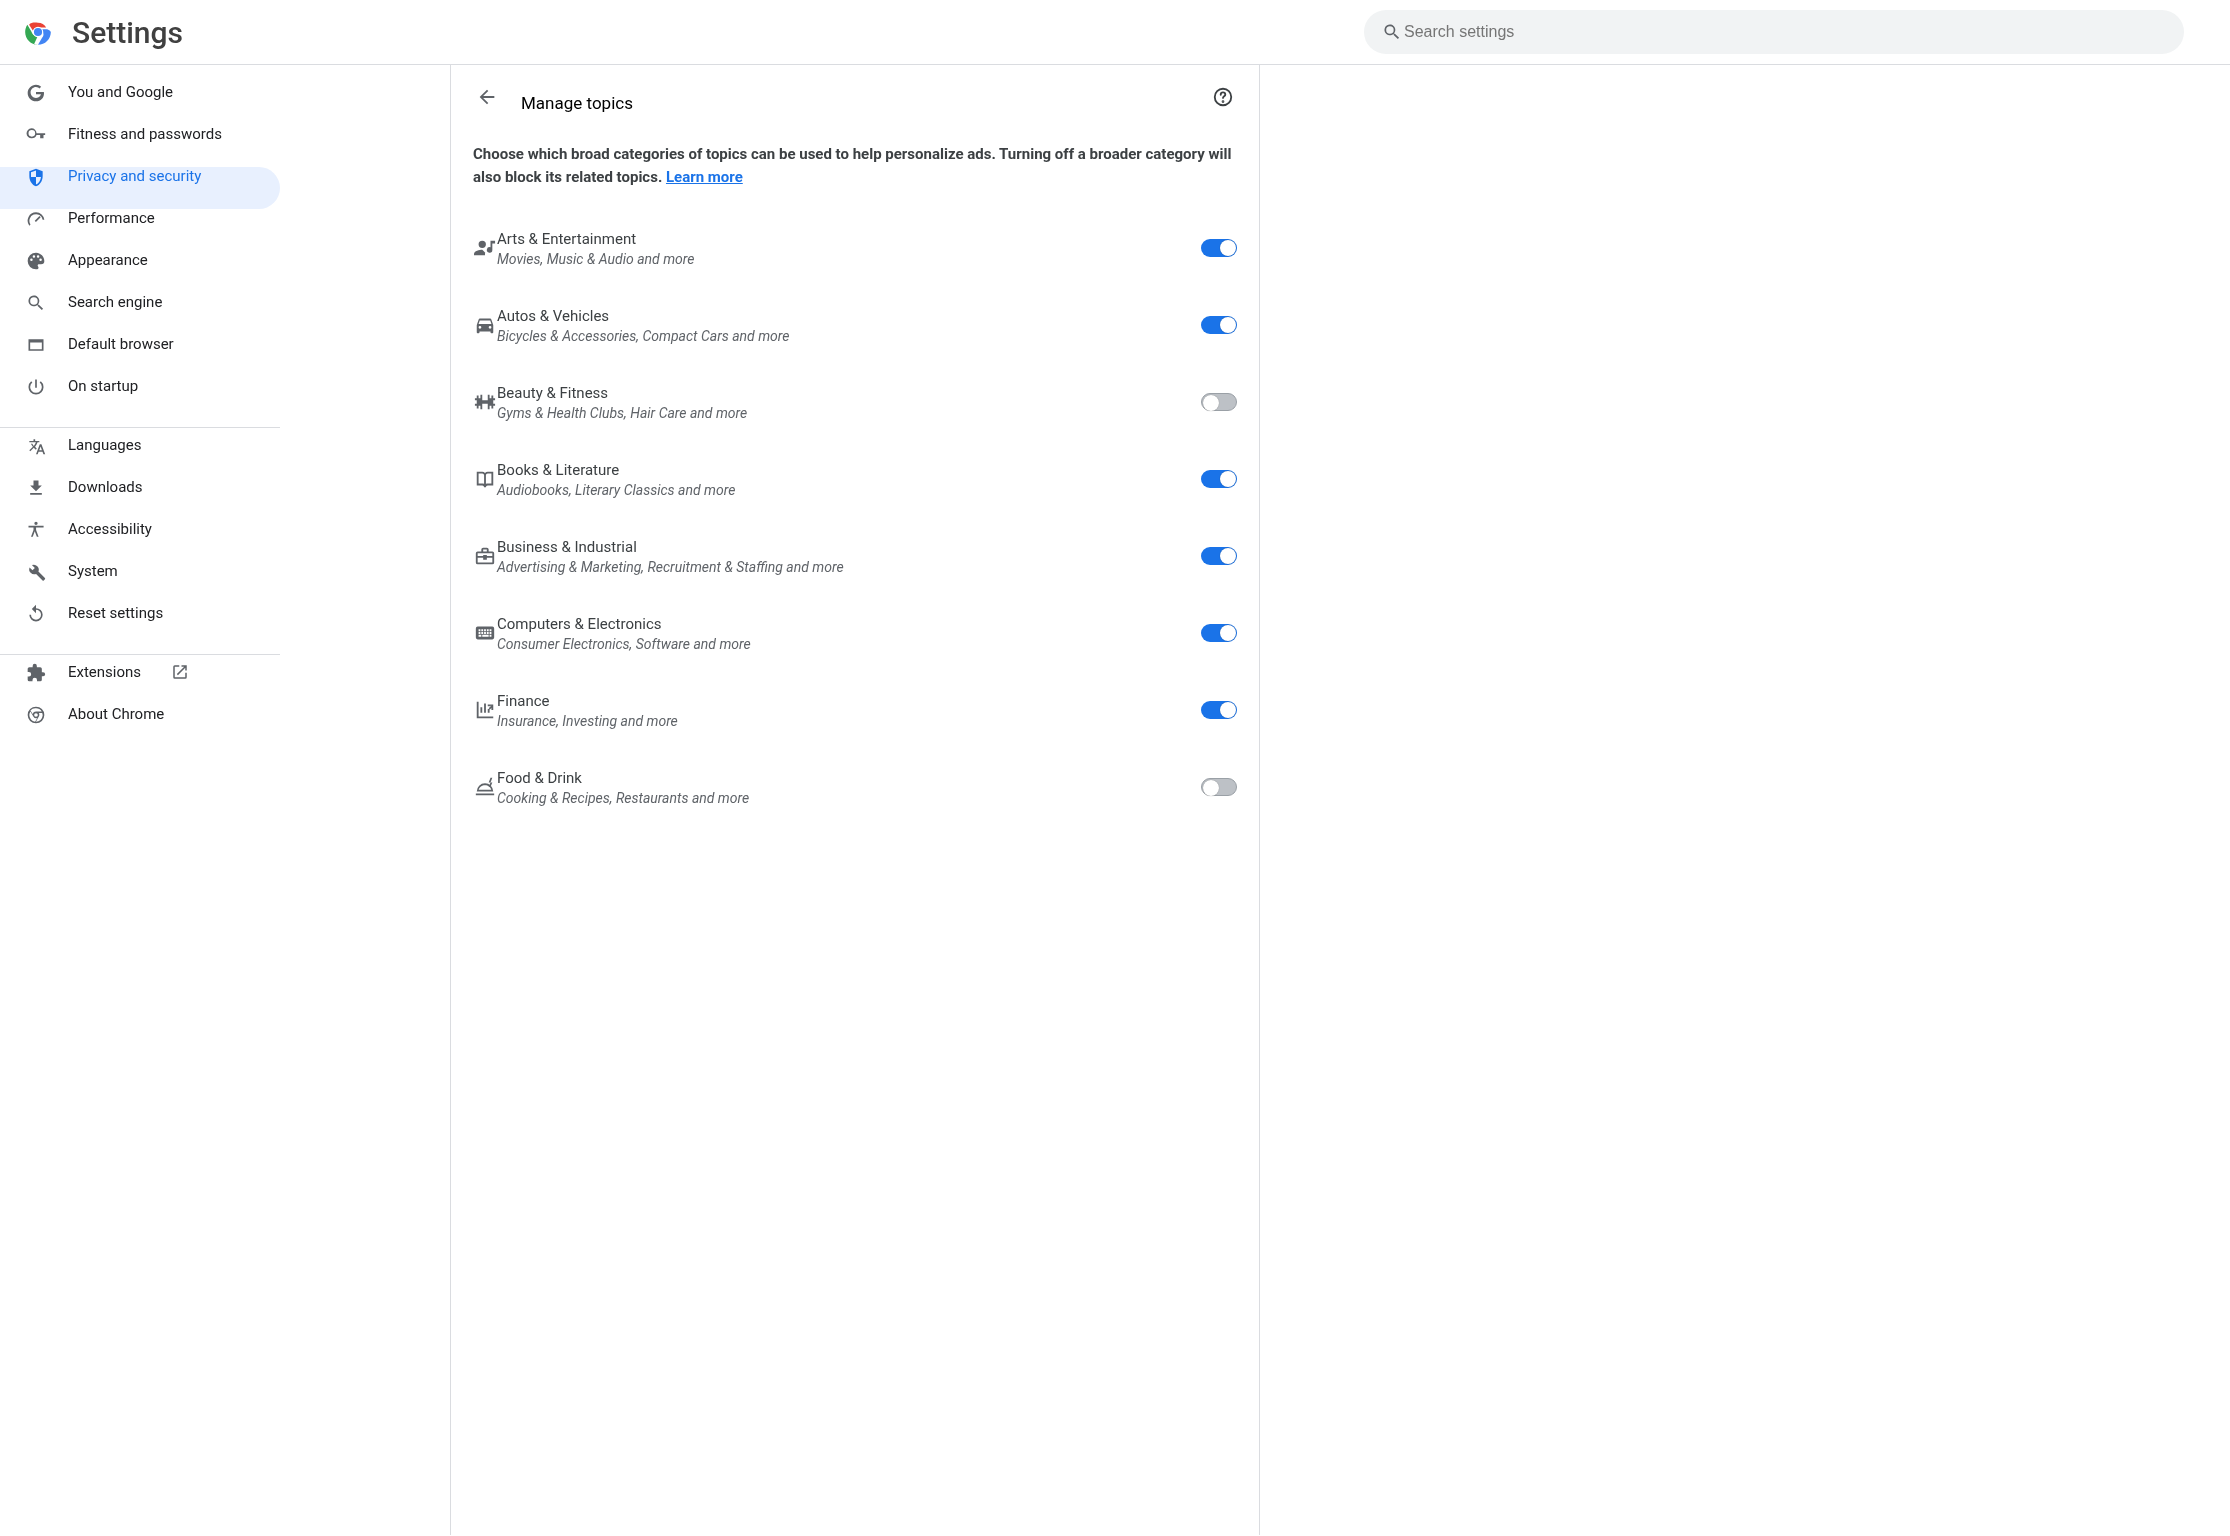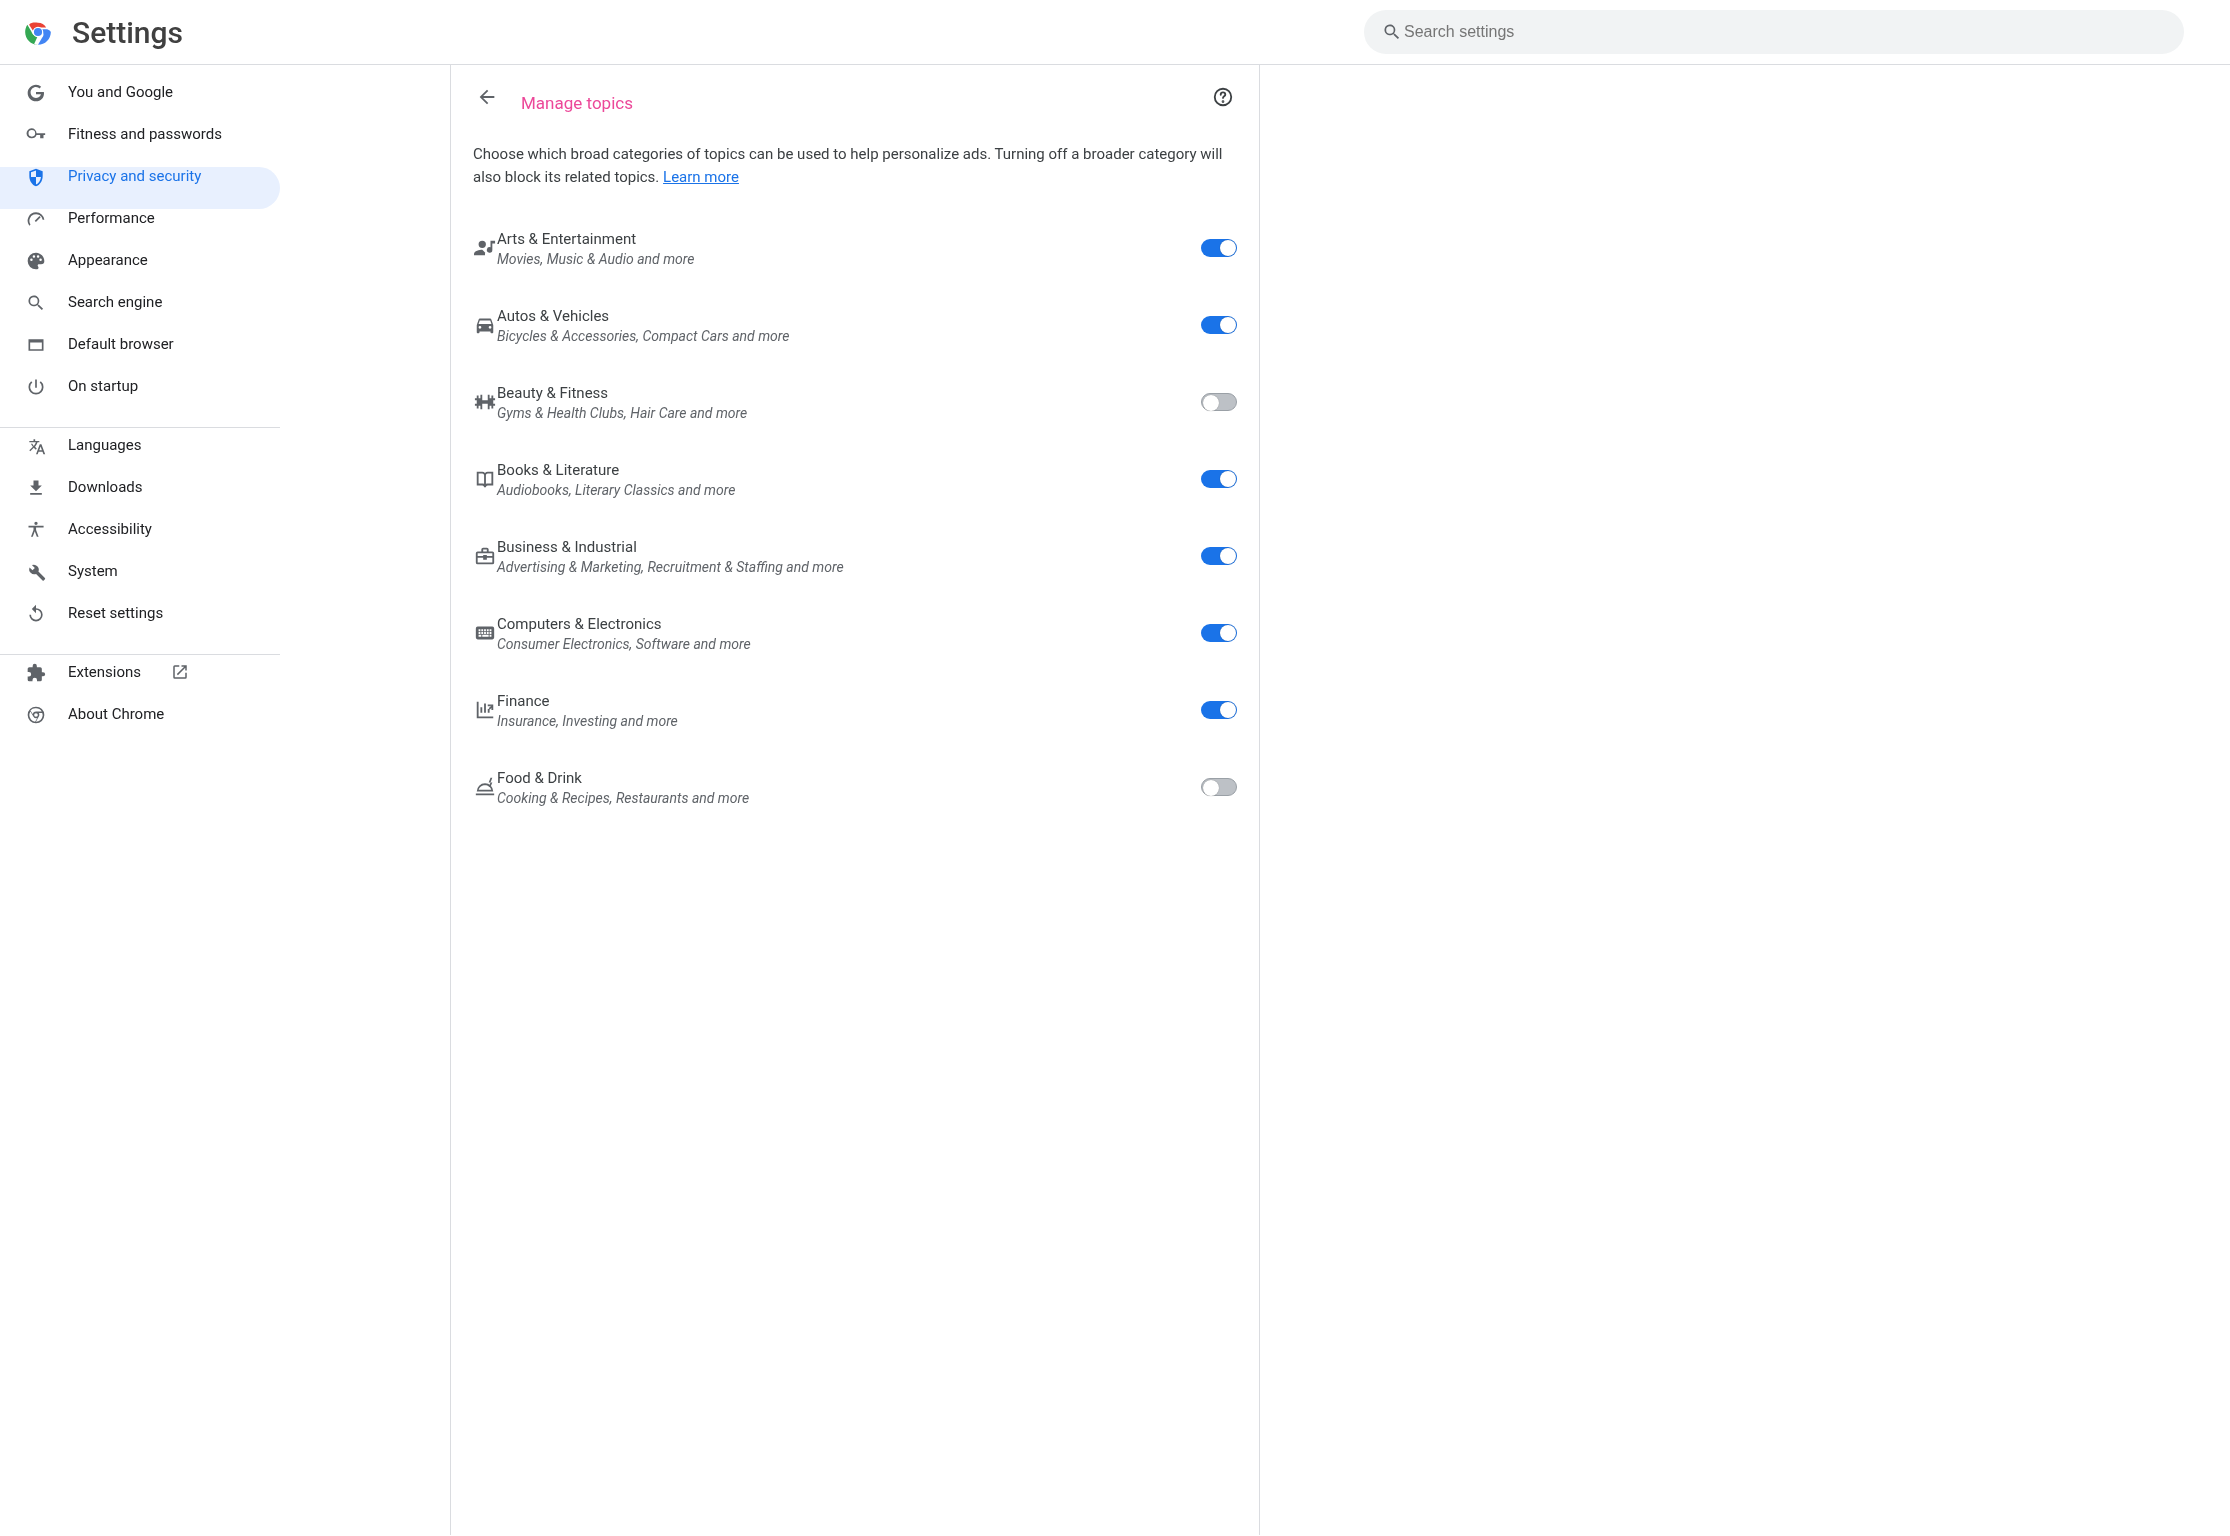--- a/index.html
+++ b/index.html
@@ -115,37 +115,38 @@
     width: 32px;
     height: 32px;
     border-radius: 50%;
     display: flex;
     align-items: center;
     justify-content: center;
     cursor: pointer;
   }
   .page-title {
     font-size: 17px;
-    color: #ec4899;
+    color: #000000;
     margin-top: 12px;
   }
   .help-btn {
     margin-left: auto;
     width: 32px;
     height: 32px;
     display: flex;
     align-items: center;
     justify-content: center;
     cursor: pointer;
   }
   .intro {
     padding: 30px 22px 10px 22px;
     font-size: 15px;
     color: #3c4043;
     line-height: 1.55;
+    font-weight: bold;
   }
   .intro a {
     color: #1a73e8;
     text-decoration: underline;
     cursor: pointer;
   }
   .topic-list {
     padding: 10px 22px 0 22px;
   }
   .topic-row {

